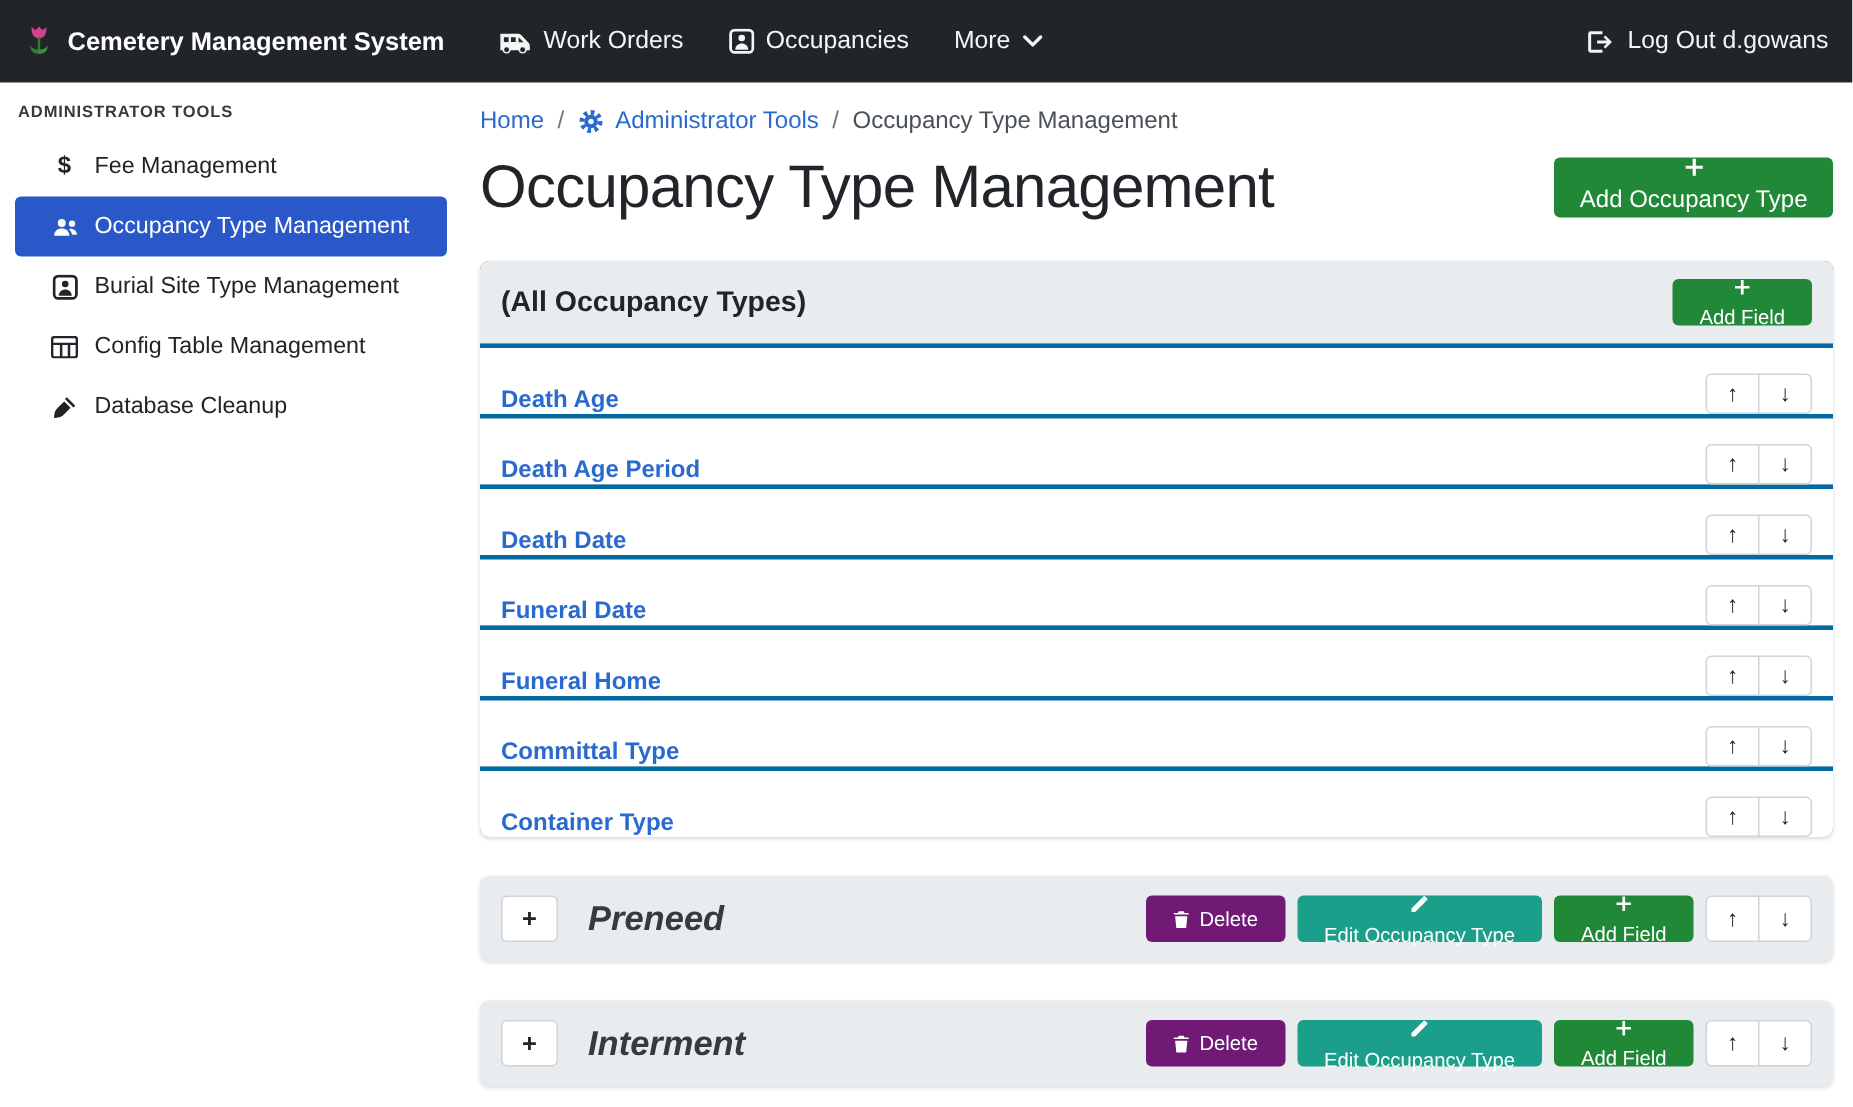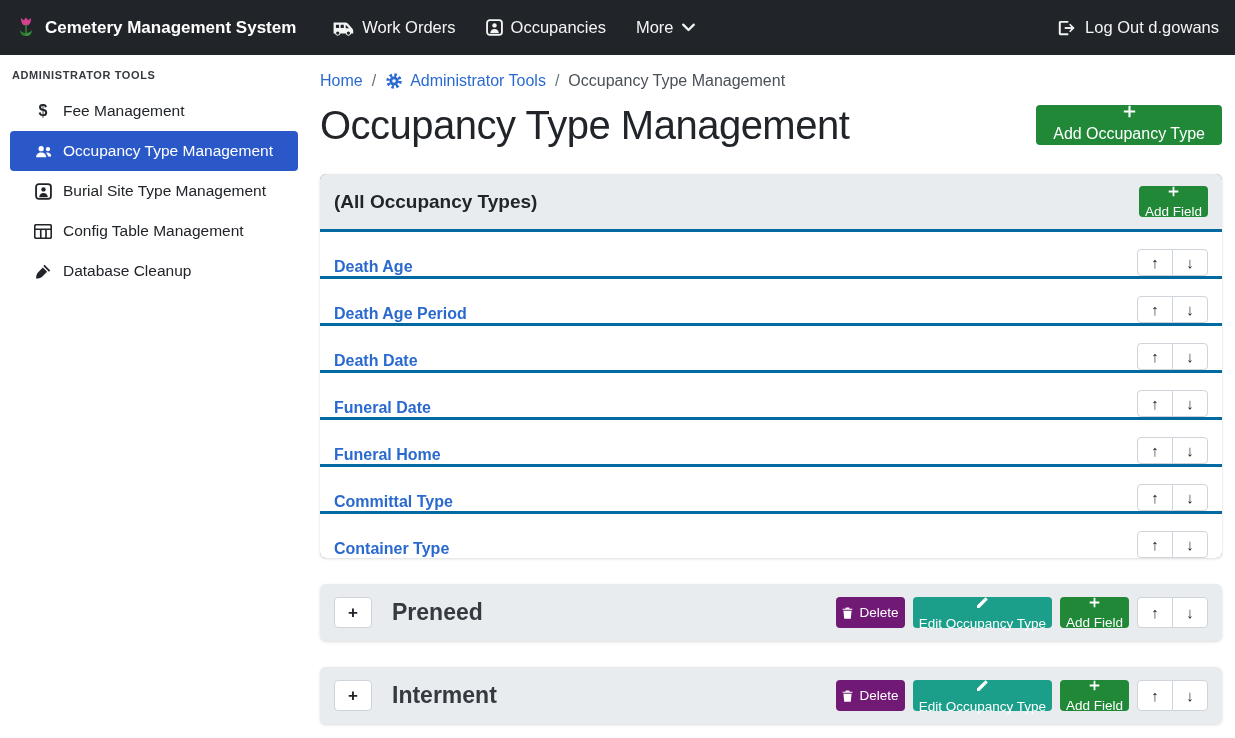--- a/index.html
+++ b/index.html
@@ -33,40 +33,40 @@
   .main { flex:1; padding:0 13px 0 12px; }
   .breadcrumb { display:flex; align-items:center; gap:9px; padding-top:17px; font-size:16px; }
   .crumb-link { color:#2a6acf; text-decoration:none; display:flex; align-items:center; gap:7px; cursor:pointer; }
   .crumb-sep { color:#6c757d; }
   .crumb-current { color:#495057; }
   .title-row { display:flex; align-items:center; justify-content:space-between; margin-top:10px; }
   h1.page-title { margin:0; font-size:40px; font-weight:500; color:#212529; letter-spacing:-.5px; line-height:1.25; }
   
   .btn { display:inline-flex; align-items:center; gap:7px; border:none; border-radius:4px; color:#fff; cursor:pointer; font-family:inherit; white-space:nowrap; }
   .btn-lg { height:40px; padding:0 17px; font-size:16px; }
-  .btn-sm { height:31px; padding:0 6px; font-size:13.5px; }
+  .btn-sm { height:31px; padding:0 18px; font-size:13.5px; }
   .btn-success { background:#218838;flex-direction:column; }
   .btn-danger  { background:#701a75; }
   .btn-teal    { background:#1b9e8a;flex-direction:column; }
   .arrow-group { display:inline-flex; }
   .arrow-btn { width:36px; height:27px; background:#fff; border:1px solid #ced4da; color:#212529; font-size:15px; display:flex; align-items:center; justify-content:center; padding:0; cursor:pointer; }
   .arrow-btn:first-child { border-radius:4px 0 0 4px; }
   .arrow-btn:last-child  { border-radius:0 4px 4px 0; margin-left:-1px; }
   .arrow-group.lg .arrow-btn { height:31px; }
   .expand-btn { width:38px; height:31px; background:#fff; border:1px solid #ced4da; border-radius:4px; color:#212529; font-size:17px; font-weight:600; display:flex; align-items:center; justify-content:center; cursor:pointer; }
   
   .card { margin-top:24px; border-radius:6px; box-shadow:0 1px 3px rgba(0,0,0,.14); overflow:hidden; background:#737373; }
   .card-header { background:#e9ecef; display:flex; align-items:center; justify-content:space-between; padding:12px 14px; }
   .card-title { font-size:19px; font-weight:700; color:#212529; }
   .field-row { display:flex; align-items:flex-end; justify-content:space-between; height:47px; padding:0 14px; border-top:3px solid #0369a1; background:#fff; }
   .field-link { color:#2a6acf; font-weight:700; font-size:16px; text-decoration:none; cursor:pointer; }
   
   .type-section { margin-top:26px; }
   .section-header { display:flex; align-items:center; background:#e9ecef; border-radius:6px; box-shadow:0 1px 3px rgba(0,0,0,.14); padding:13px 14px; }
-  .section-title { margin:0 0 0 20px; font-size:23px; font-weight:600; color:#343a40; }
+  .section-title { margin:0 0 0 20px; font-size:23px; font-weight:600; color:#343a40;font-style:italic; }
   .section-actions { margin-left:auto; display:flex; align-items:center; gap:8px; }
 </style>
 </head>
 <body>
 
 <header class="navbar">
   <div class="brand">
     <span class="brand-icon icon">
       <svg width="20" height="24" viewBox="0 0 24 28">
           <path d="M6 2c0 5 1.2 9 6 9s6-4 6-9l-3.4 2.6L12 1.4 9.4 4.6z" fill="#d4418e"></path>

